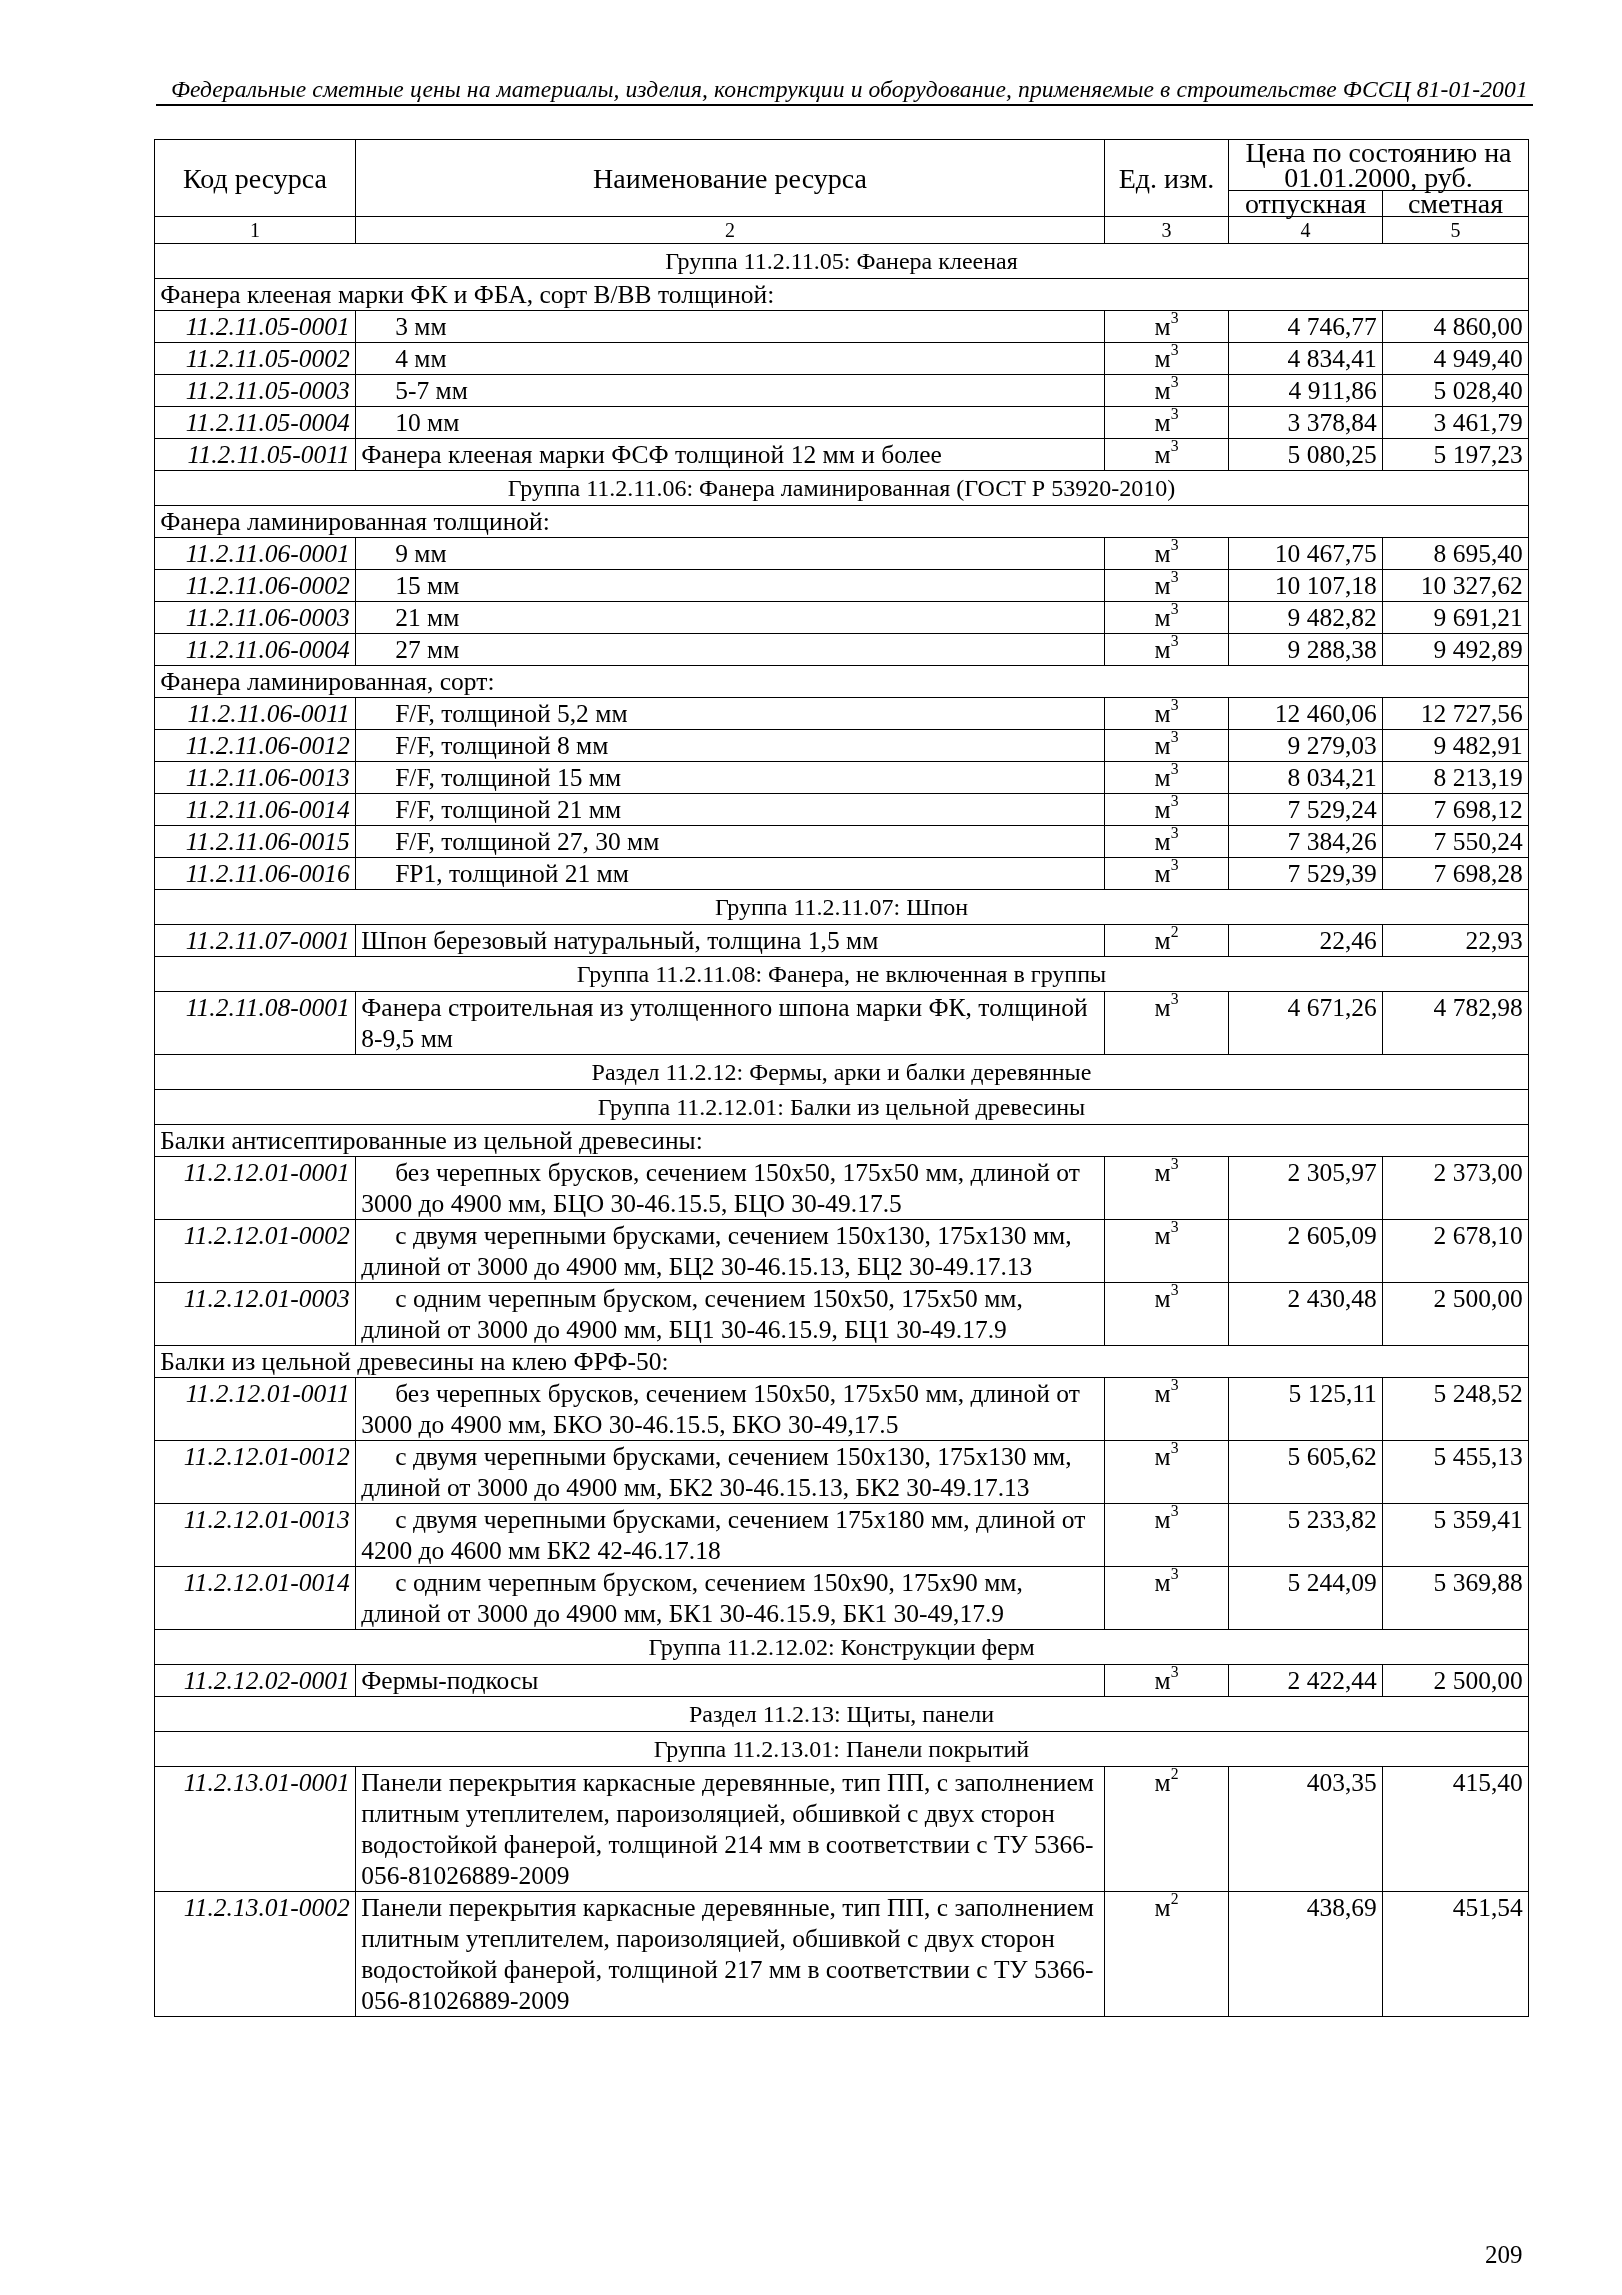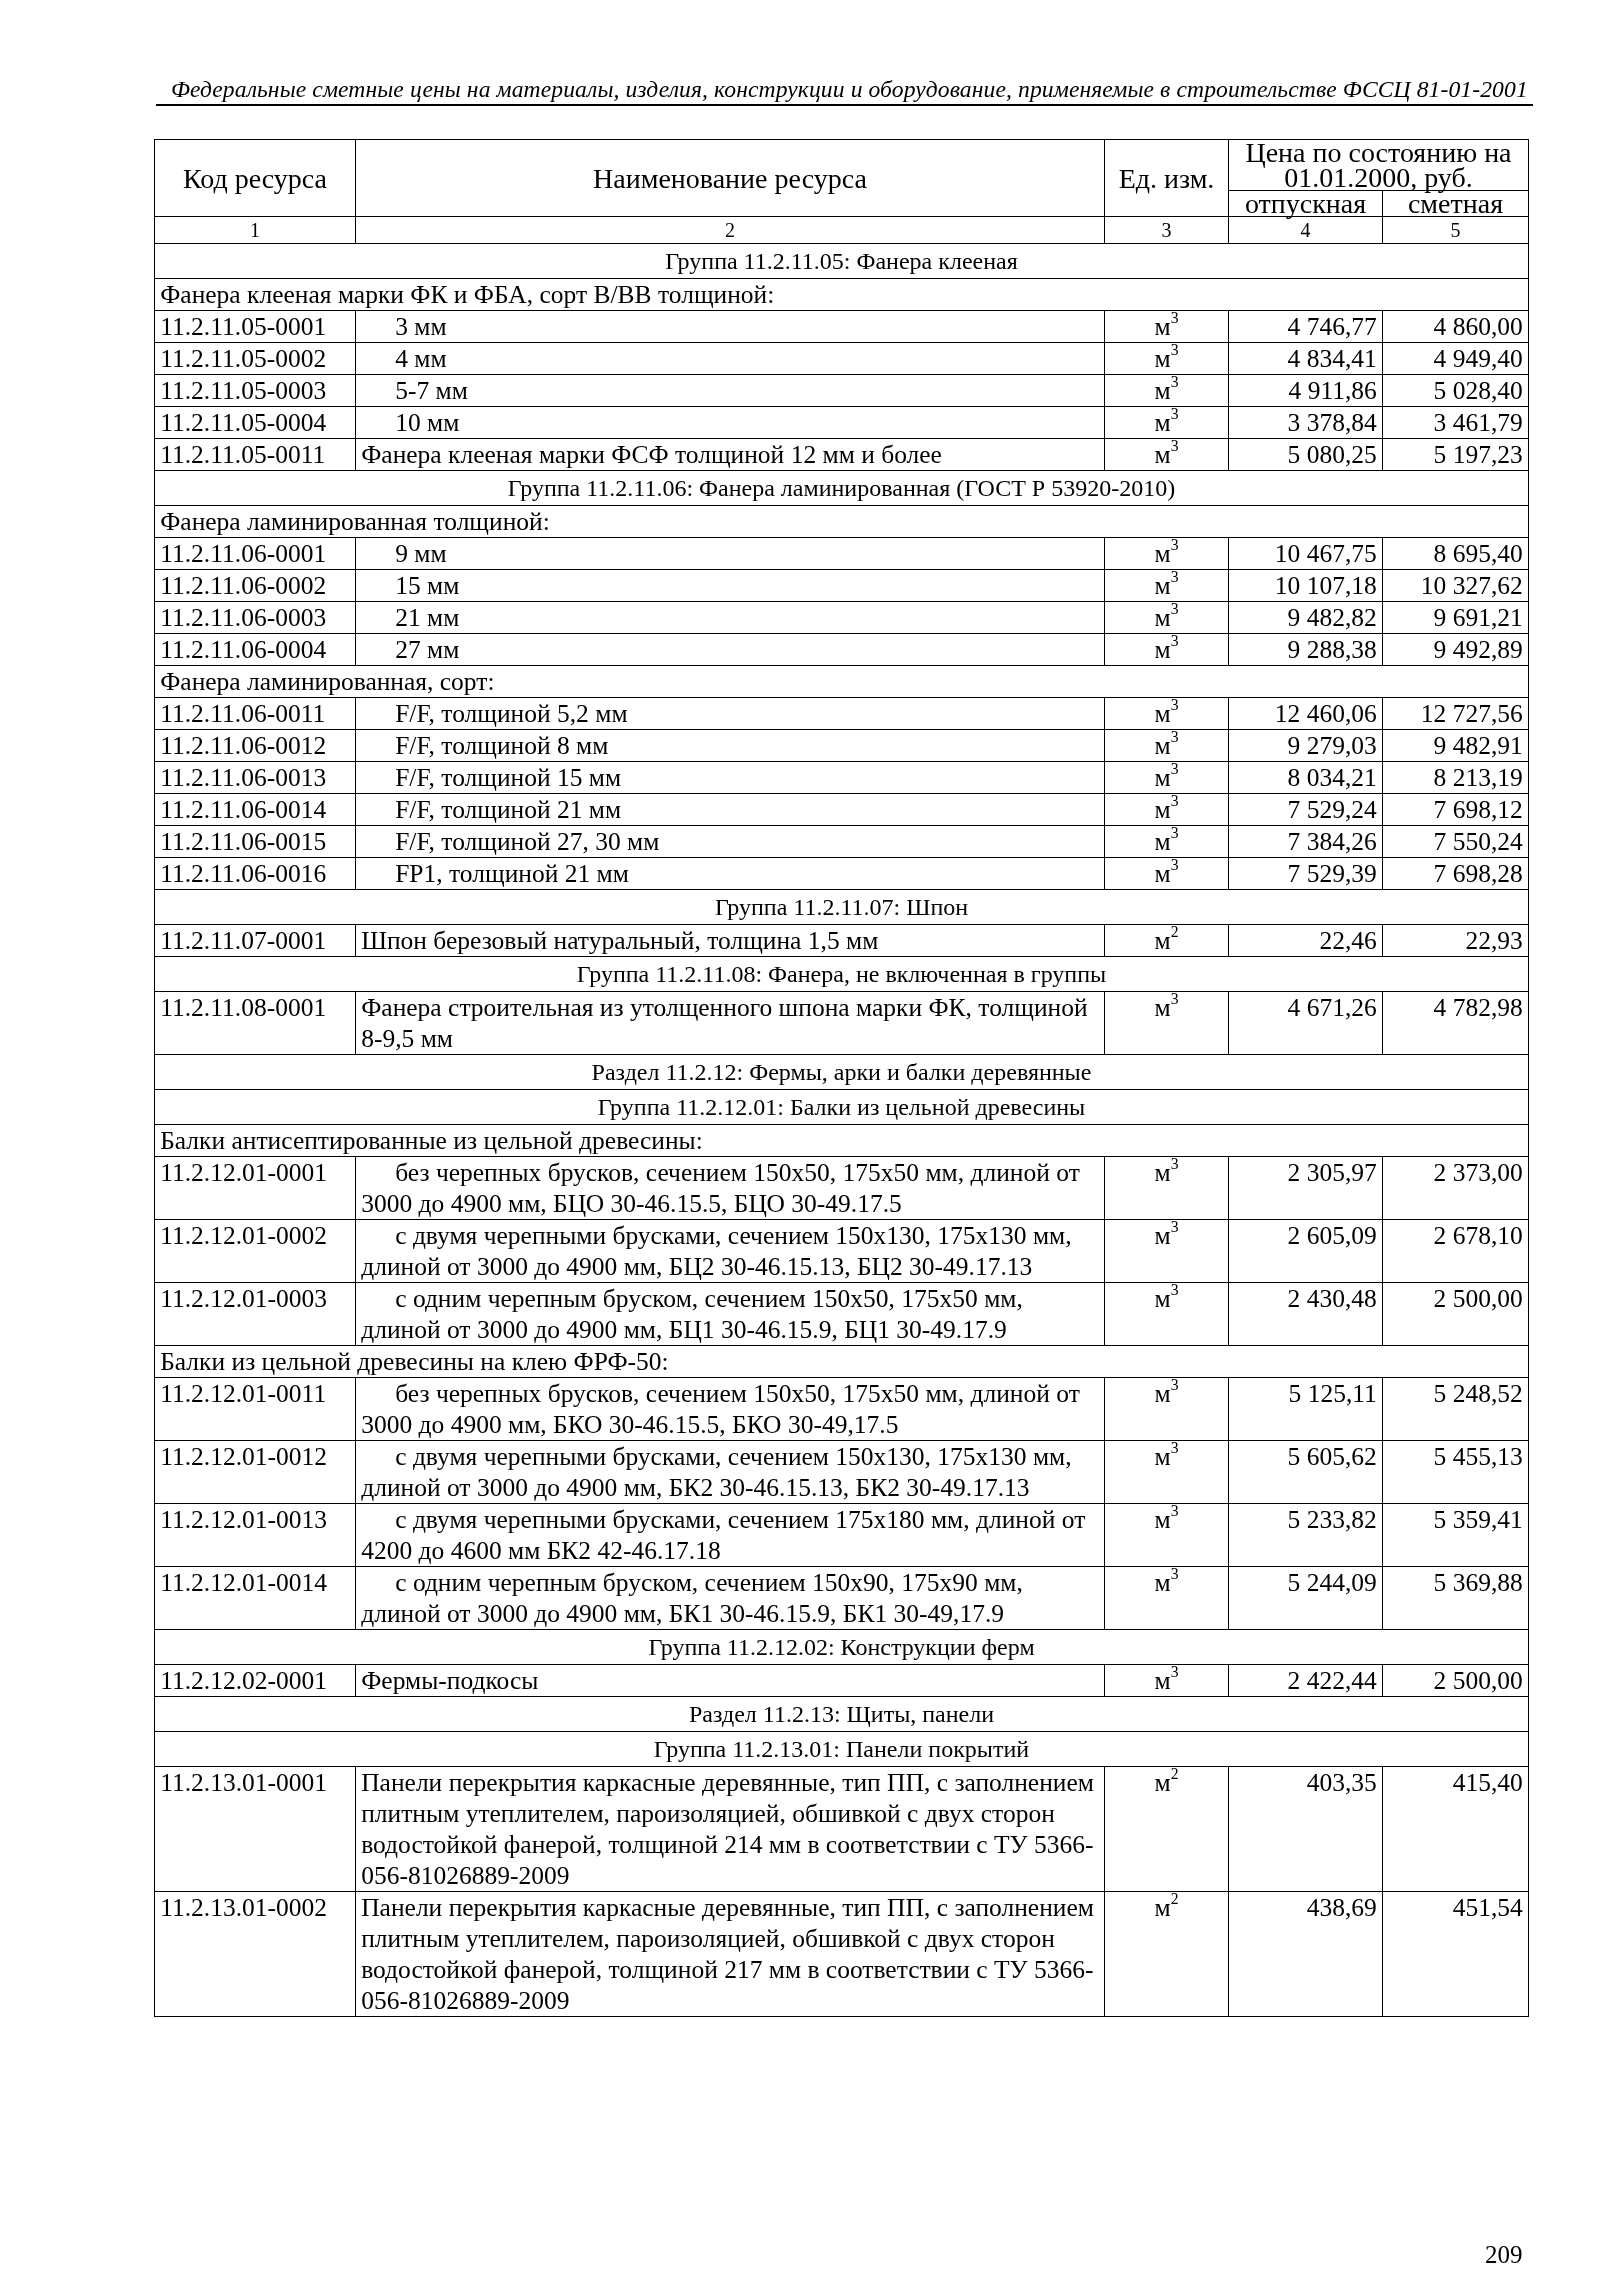--- a/index.html
+++ b/index.html
@@ -7,21 +7,21 @@
   .running-head { position:absolute; left:156px; top:71px; width:1377px; height:33px; border-bottom:2.6px solid #000; }
   .running-head span { position:absolute; right:5.2px; bottom:1.3px; font-style:italic; font-size:23.6px; white-space:nowrap; letter-spacing:0.1px; }
   table.price { position:absolute; left:154px; top:139px; width:1374px; border-collapse:collapse; table-layout:fixed; font-size:25.5px; line-height:31px; }
   table.price td, table.price th { border:1.3px solid #000; padding:0 5.2px; vertical-align:top; font-weight:normal; }
   table.price th { text-align:center; vertical-align:middle; font-size:28px; line-height:25px; }
   .hdr-top th { border-top:3.3px solid #000; }
   .numrow td { text-align:center; font-size:20px; line-height:26px; border-bottom:2.6px solid #000; }
   .row td { border-top:2.6px solid #000; border-bottom:2.6px solid #000; border-left:0.7px solid #000; border-right:0.7px solid #000; }
   .row td:first-child { border-left:1.3px solid #000; }
   .row td:last-child { border-right:1.3px solid #000; }
-  td.code { text-align:left; white-space:nowrap; padding-left:3.9px; }
+  td.code { text-align:right; white-space:nowrap; padding-left:3.9px;font-style:italic; }
   td.name { text-align:left; }
   td.unit { text-align:center; }
   td.num { text-align:right; white-space:nowrap; padding-right:5.2px; }
   sup { font-size:15.7px; line-height:0; position:relative; top:-2.6px; }
   .title td { text-align:center; font-weight:bold; font-size:24px; line-height:34px; border-top:2.6px solid #000; border-bottom:2.6px solid #000; border-left:1.3px solid #000; border-right:1.3px solid #000; }
   .sub td { border-top:2.6px solid #000; border-bottom:2.6px solid #000; border-left:1.3px solid #000; border-right:1.3px solid #000; }
   .sub td.subtext { }
   .name .lead { display:inline-block; width:34px; }
   .page-num { position:absolute; left:1485px; top:2201px; font-size:25px;margin-top:40px; }
 </style>

